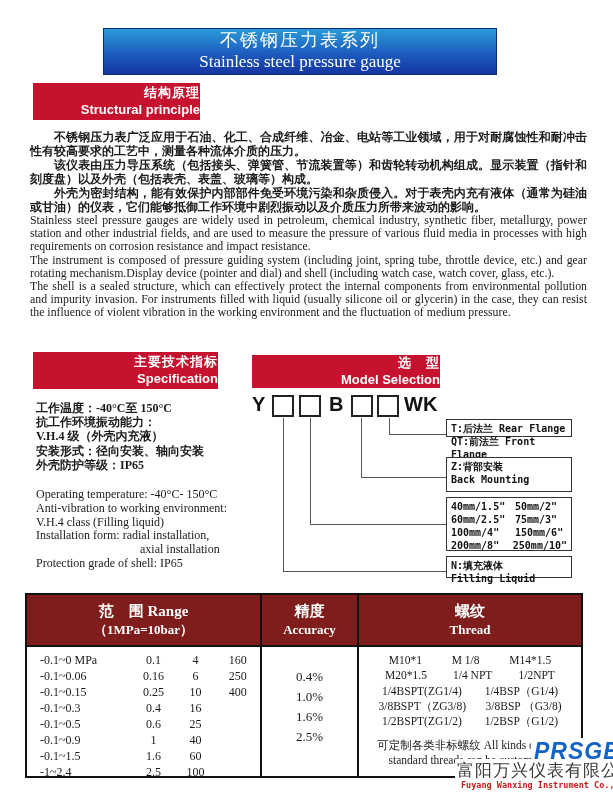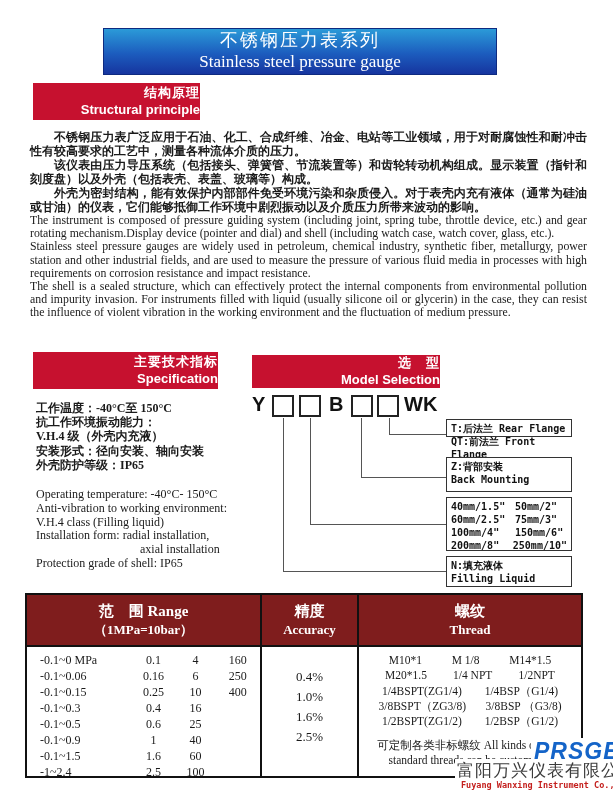--- a/index.html
+++ b/index.html
@@ -43,21 +43,21 @@
   
   .conn{position:absolute;border-left:1.5px solid #555;border-bottom:1.5px solid #555;}
 
   
   .lblbox{position:absolute;left:446px;width:126px;border:1.5px solid #333;background:#fff;
           font-family:"DejaVu Sans Mono","Liberation Mono",monospace;font-weight:bold;
           font-size:10px;line-height:13px;color:#111;padding:2px 4px;box-sizing:border-box;}
   .lbl-flange{top:419px;height:18px;}
   .lbl-mount{top:457px;height:35px;}
   .lbl-size{top:497px;height:54px;}
-  .lbl-liquid{top:556px;height:31px;}
+  .lbl-liquid{top:556px;height:22px;}
   .size-row{display:flex;}
   .size-row span:first-child{width:64px;}
 
   
   .dtable{position:absolute;left:25px;top:593px;width:558px;height:185px;
           border:2px solid #111;box-sizing:border-box;background:#fff;}
   .thead{display:flex;height:50px;background:#7f1d1d;color:#fff;border-bottom:2px solid #111;
          text-align:center;font-weight:bold;}
   .th{display:flex;flex-direction:column;justify-content:center;line-height:1.35;box-sizing:border-box;}
   .th .l1{font-size:15px;}
@@ -101,22 +101,22 @@
 
   <div class="redbox red-structural">
     <div class="zh">结构原理</div>
     <div class="en">Structural principle</div>
   </div>
 
   <div class="intro">
     <p class="zh">不锈钢压力表广泛应用于石油、化工、合成纤维、冶金、电站等工业领域，用于对耐腐蚀性和耐冲击性有较高要求的工艺中，测量各种流体介质的压力。</p>
     <p class="zh">该仪表由压力导压系统（包括接头、弹簧管、节流装置等）和齿轮转动机构组成。显示装置（指针和刻度盘）以及外壳（包括表壳、表盖、玻璃等）构成。</p>
     <p class="zh">外壳为密封结构，能有效保护内部部件免受环境污染和杂质侵入。对于表壳内充有液体（通常为硅油或甘油）的仪表，它们能够抵御工作环境中剧烈振动以及介质压力所带来波动的影响。</p>
+    <p class="en">Stainless steel pressure gauges are widely used in petroleum, chemical industry, synthetic fiber, metallurgy, power station and other industrial fields, and are used to measure the pressure of various fluid media in processes with high requirements on corrosion resistance and impact resistance.</p>
     <p class="en">The instrument is composed of pressure guiding system (including joint, spring tube, throttle device, etc.) and gear rotating mechanism.Display device (pointer and dial) and shell (including watch case, watch cover, glass, etc.).</p>
-    <p class="en">Stainless steel pressure gauges are widely used in petroleum, chemical industry, synthetic fiber, metallurgy, power station and other industrial fields, and are used to measure the pressure of various fluid media in processes with high requirements on corrosion resistance and impact resistance.</p>
     <p class="en">The shell is a sealed structure, which can effectively protect the internal components from environmental pollution and impurity invasion. For instruments filled with liquid (usually silicone oil or glycerin) in the case, they can resist the influence of violent vibration in the working environment and the fluctuation of medium pressure.</p>
   </div>
 
   <div class="redbox red-spec">
     <div class="zh">主要技术指标</div>
     <div class="en">Specification</div>
   </div>
 
   <div class="spec-zh">
     <div>工作温度：-40°C至 150°C</div>

